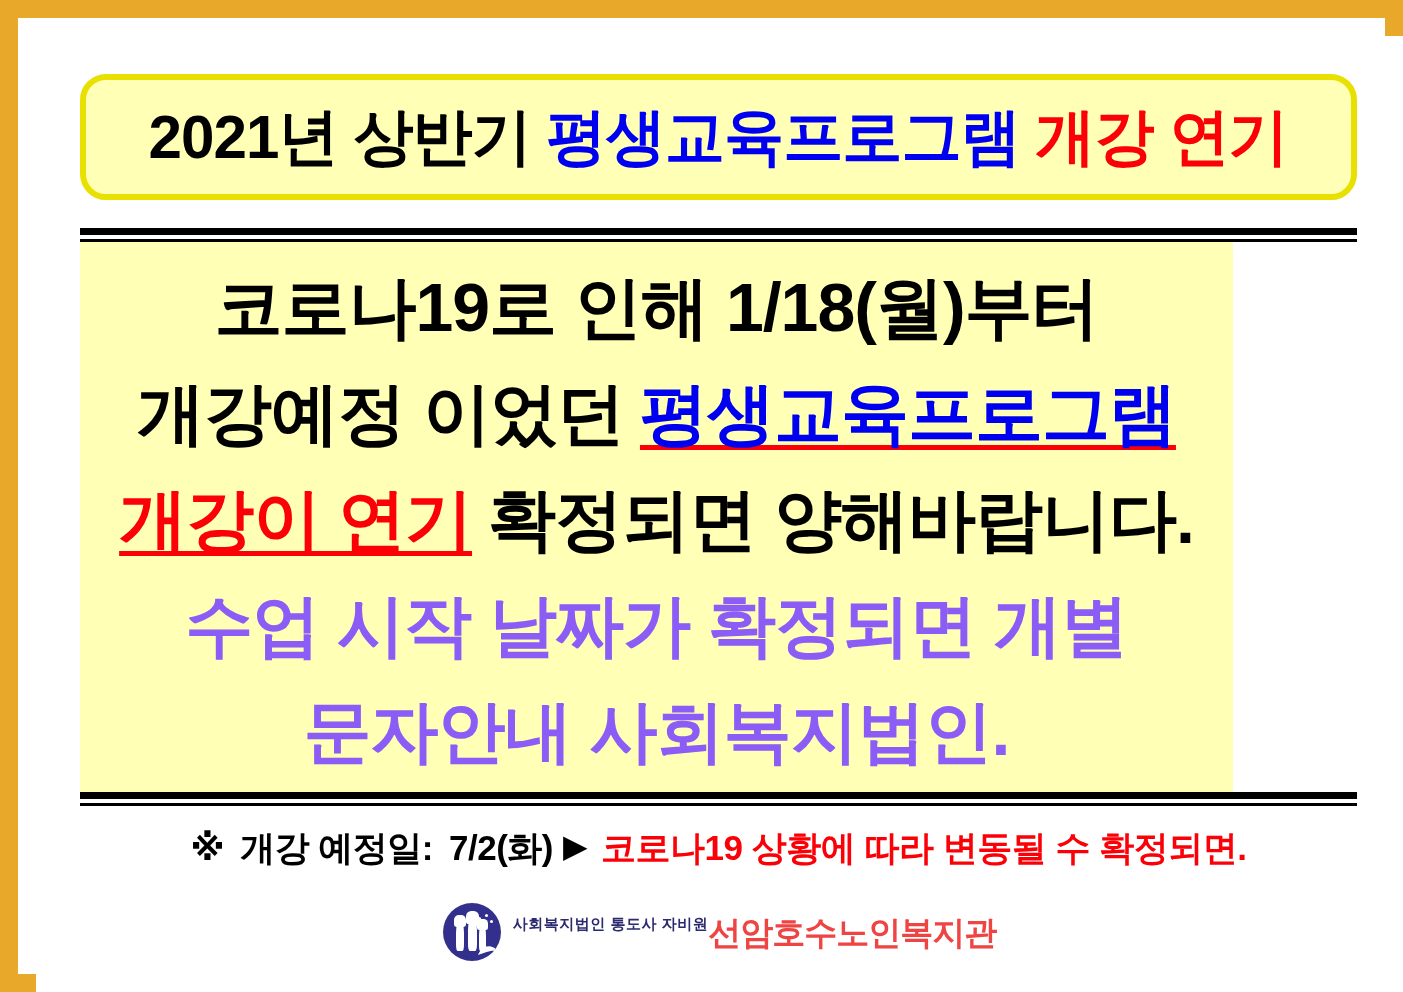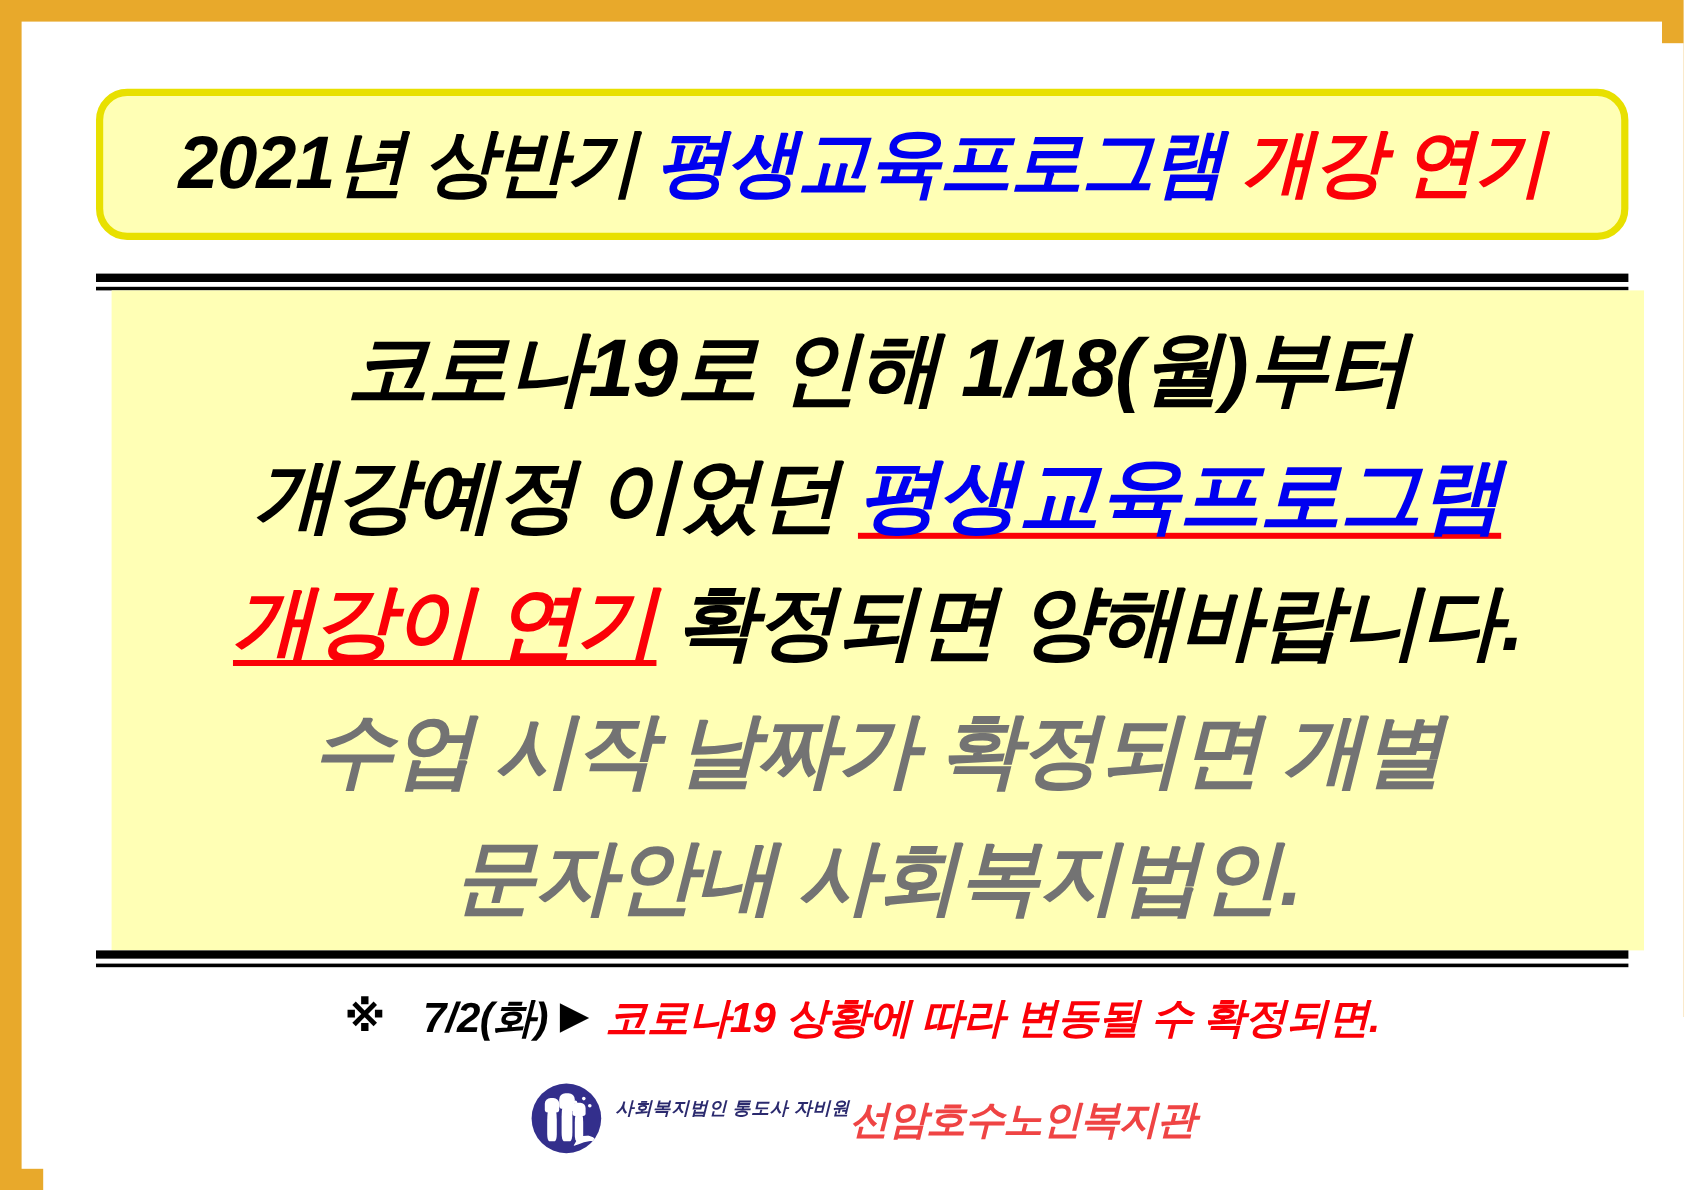--- a/index.html
+++ b/index.html
@@ -24,21 +24,20 @@
     border: 18px solid #e8a92b;
     background: #ffffff;
   }
 
   .inner {
     position: absolute;
     left: 18px; top: 18px;
     width: 1367px;
     height: 956px;
     background: #ffffff;
-    font-style: italic;
   }
 
   
   .title-box {
     position: absolute;
     left: 44px;
     top: 38px;
     width: 1277px;
     height: 126px;
     box-sizing: border-box;
@@ -81,50 +80,49 @@
   }
   .rule-thin {
     height: 3px;
     background: #000000;
   }
 
   .body-panel {
     position: absolute;
     left: 44px;
     top: 206px;
-    width: 1277px;
+    width: 1153px;
     height: 550px;
     background: #ffffb5;
     display: flex;
     flex-direction: column;
     justify-content: flex-start;
     align-items: center;
     padding-top: 12px;
     box-sizing: border-box;
     overflow: hidden;
-    margin-left: 13px;
   }
   .body-line {
     font-size: 68px;
     font-weight: bold;
     line-height: 1.0;
     height: 106px;
     display: flex;
     align-items: center;
     justify-content: center;
     white-space: nowrap;
     letter-spacing: -1px;
   }
   .u-red {
     text-decoration: underline;
     text-decoration-color: #fb0007;
     text-decoration-thickness: 5px;
     text-underline-offset: 8px;
   }
-  .t-green { color: #737373; }
+  .t-green { color: #8b5cf6; }
 
   
   .footnote {
     position: absolute;
     left: 44px;
     top: 782px;
     width: 1277px;
     height: 60px;
     display: flex;
     align-items: center;
@@ -258,20 +256,21 @@
 
     <div class="rule-bottom">
       <div class="rule-thick"></div>
       <div class="rule-gap"></div>
       <div class="rule-thin"></div>
     </div>
 
     <div class="footnote">
         <span class="t-black">※</span>
         <span class="sp"></span>
+        <span class="t-black">개강 예정일:</span>
         <span class="sp"></span>
         <span class="t-black">7/2(화)</span>
         <span class="tri">▶</span>
         <span class="t-red">코로나19 상황에 따라 변동될 수 확정되면.</span>
       </div>
 
     <div class="logo">
       <div class="logo-inner">
         <div class="logo-mark">
           <div class="fig fig1b"></div>

